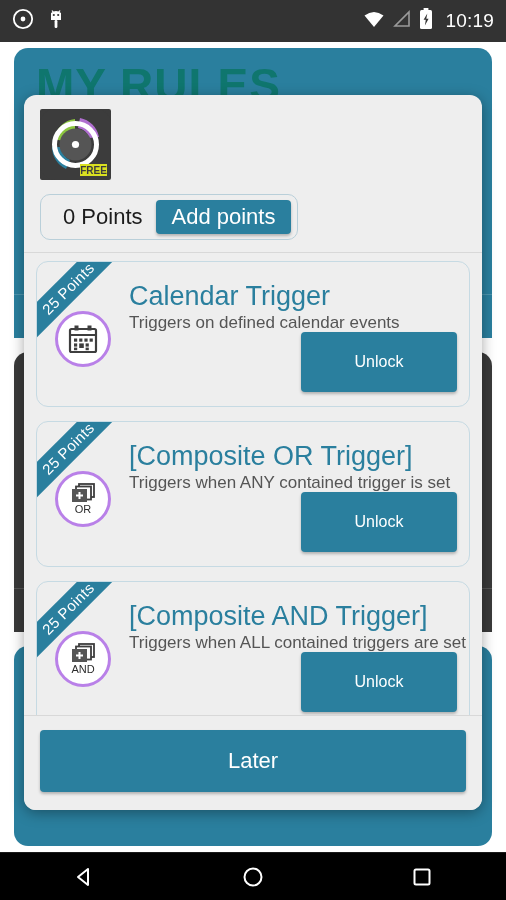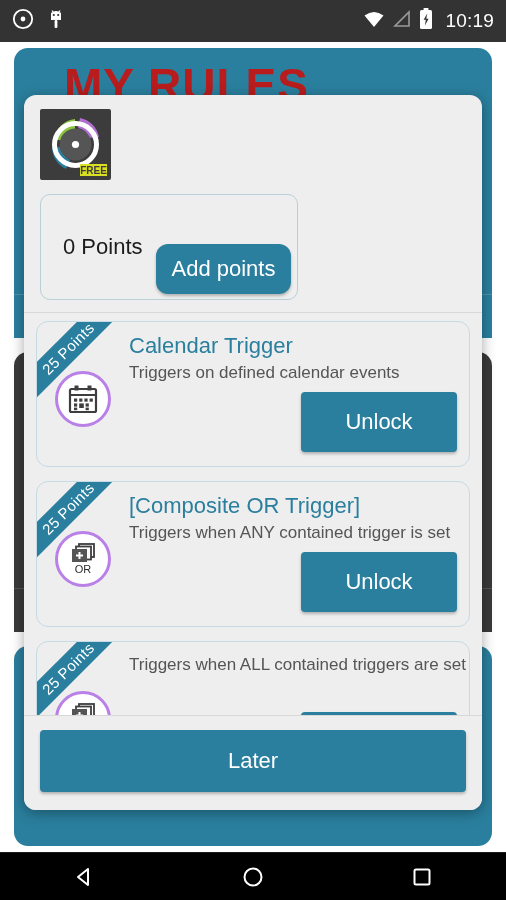--- a/index.html
+++ b/index.html
@@ -58,24 +58,23 @@
   #bg-header-card {
     left: 14px; top: 6px;
     width: 478px; height: 290px;
     background: #2a7f9e;
   }
   #bg-title {
     position: absolute;
     left: 36px; top: 16px;
     font-size: 46px;
     font-weight: bold;
-    color: #b91c1c;
+    color: #0f766e;
     letter-spacing: 1px;
     white-space: nowrap;
-    margin-left: 28px;
   }
   #bg-subrow {
     position: absolute;
     left: 14px; top: 252px;
     width: 478px; height: 44px;
     background: #2a7f9e;
     border-top: 1px solid #4e95ae;
     display: flex;
     align-items: center;
     justify-content: space-between;
@@ -188,27 +187,26 @@
     font-size: 22px;
     color: #1c1c1c;
     padding: 0 13px 0 22px;
     white-space: nowrap;
   }
   #add-points-btn {
     background: #2a7f9e;
     color: #ffffff;
     font-size: 22px;
     border: none;
-    border-radius: 12px;
-    padding: 12px 16px;
+    border-radius: 4px;
+    padding: 4px 16px;
     cursor: pointer;
     font-family: inherit;
     box-shadow: 0 2px 3px rgba(0,0,0,0.25);
     white-space: nowrap;
-    margin-top: 44px;
   }
 
   
   #dlg-list {
     flex: 1 1 auto;
     overflow: hidden;
     border-top: 1px solid #d8d8d8;
     padding: 8px 12px 0 12px;
   }
   .feature-card {
@@ -243,40 +241,41 @@
     display: flex;
     align-items: center;
     justify-content: center;
     z-index: 3;
   }
   .feature-text {
     padding: 10px 14px 0 92px;
   }
   .feature-title {
     color: #2a7f9e;
-    font-size: 22px;
+    font-size: 27px;
     line-height: 28px;
     white-space: nowrap;
+    margin-top: 10px;
   }
   .feature-desc {
     color: #555555;
     font-size: 17px;
     line-height: 24px;
     margin-top: 1px;
     white-space: nowrap;
   }
   .unlock-btn {
     position: absolute;
     right: 12px; bottom: 14px;
     width: 156px; height: 60px;
     background: #2a7f9e;
     color: #ffffff;
     border: none;
     border-radius: 4px;
-    font-size: 22px;
+    font-size: 16px;
     font-family: inherit;
     cursor: pointer;
     box-shadow: 0 2px 3px rgba(0,0,0,0.25);
   }
 
   
   #dlg-footer {
     flex: 0 0 auto;
     display: flex;
     padding: 14px 16px 18px 16px;
@@ -471,20 +470,21 @@
           <svg width="38" height="38" viewBox="0 0 38 38">
             <rect x="15" y="4" width="15" height="13" fill="none" stroke="#3e3e3e" stroke-width="1.8"></rect>
             <rect x="12" y="6.5" width="15" height="13" fill="#ffffff" stroke="#3e3e3e" stroke-width="1.8"></rect>
             <rect x="8" y="9" width="15" height="13" fill="#555555"></rect>
             <line x1="12" y1="15.5" x2="19" y2="15.5" stroke="#ffffff" stroke-width="2"></line>
             <line x1="15.5" y1="12" x2="15.5" y2="19" stroke="#ffffff" stroke-width="2"></line>
             <text x="19" y="33" font-family="Liberation Sans, sans-serif" font-size="11" fill="#2b2b2b" text-anchor="middle">AND</text>
           </svg>
         </div>
         <div class="feature-text">
+          <div class="feature-title">[Composite AND Trigger]</div>
           <div class="feature-desc">Triggers when ALL contained triggers are set</div>
         </div>
         <button class="unlock-btn">Unlock</button>
       </div>
 
     </div>
 
     <div id="dlg-footer">
       <button class="footer-btn">Later</button>
     </div>

